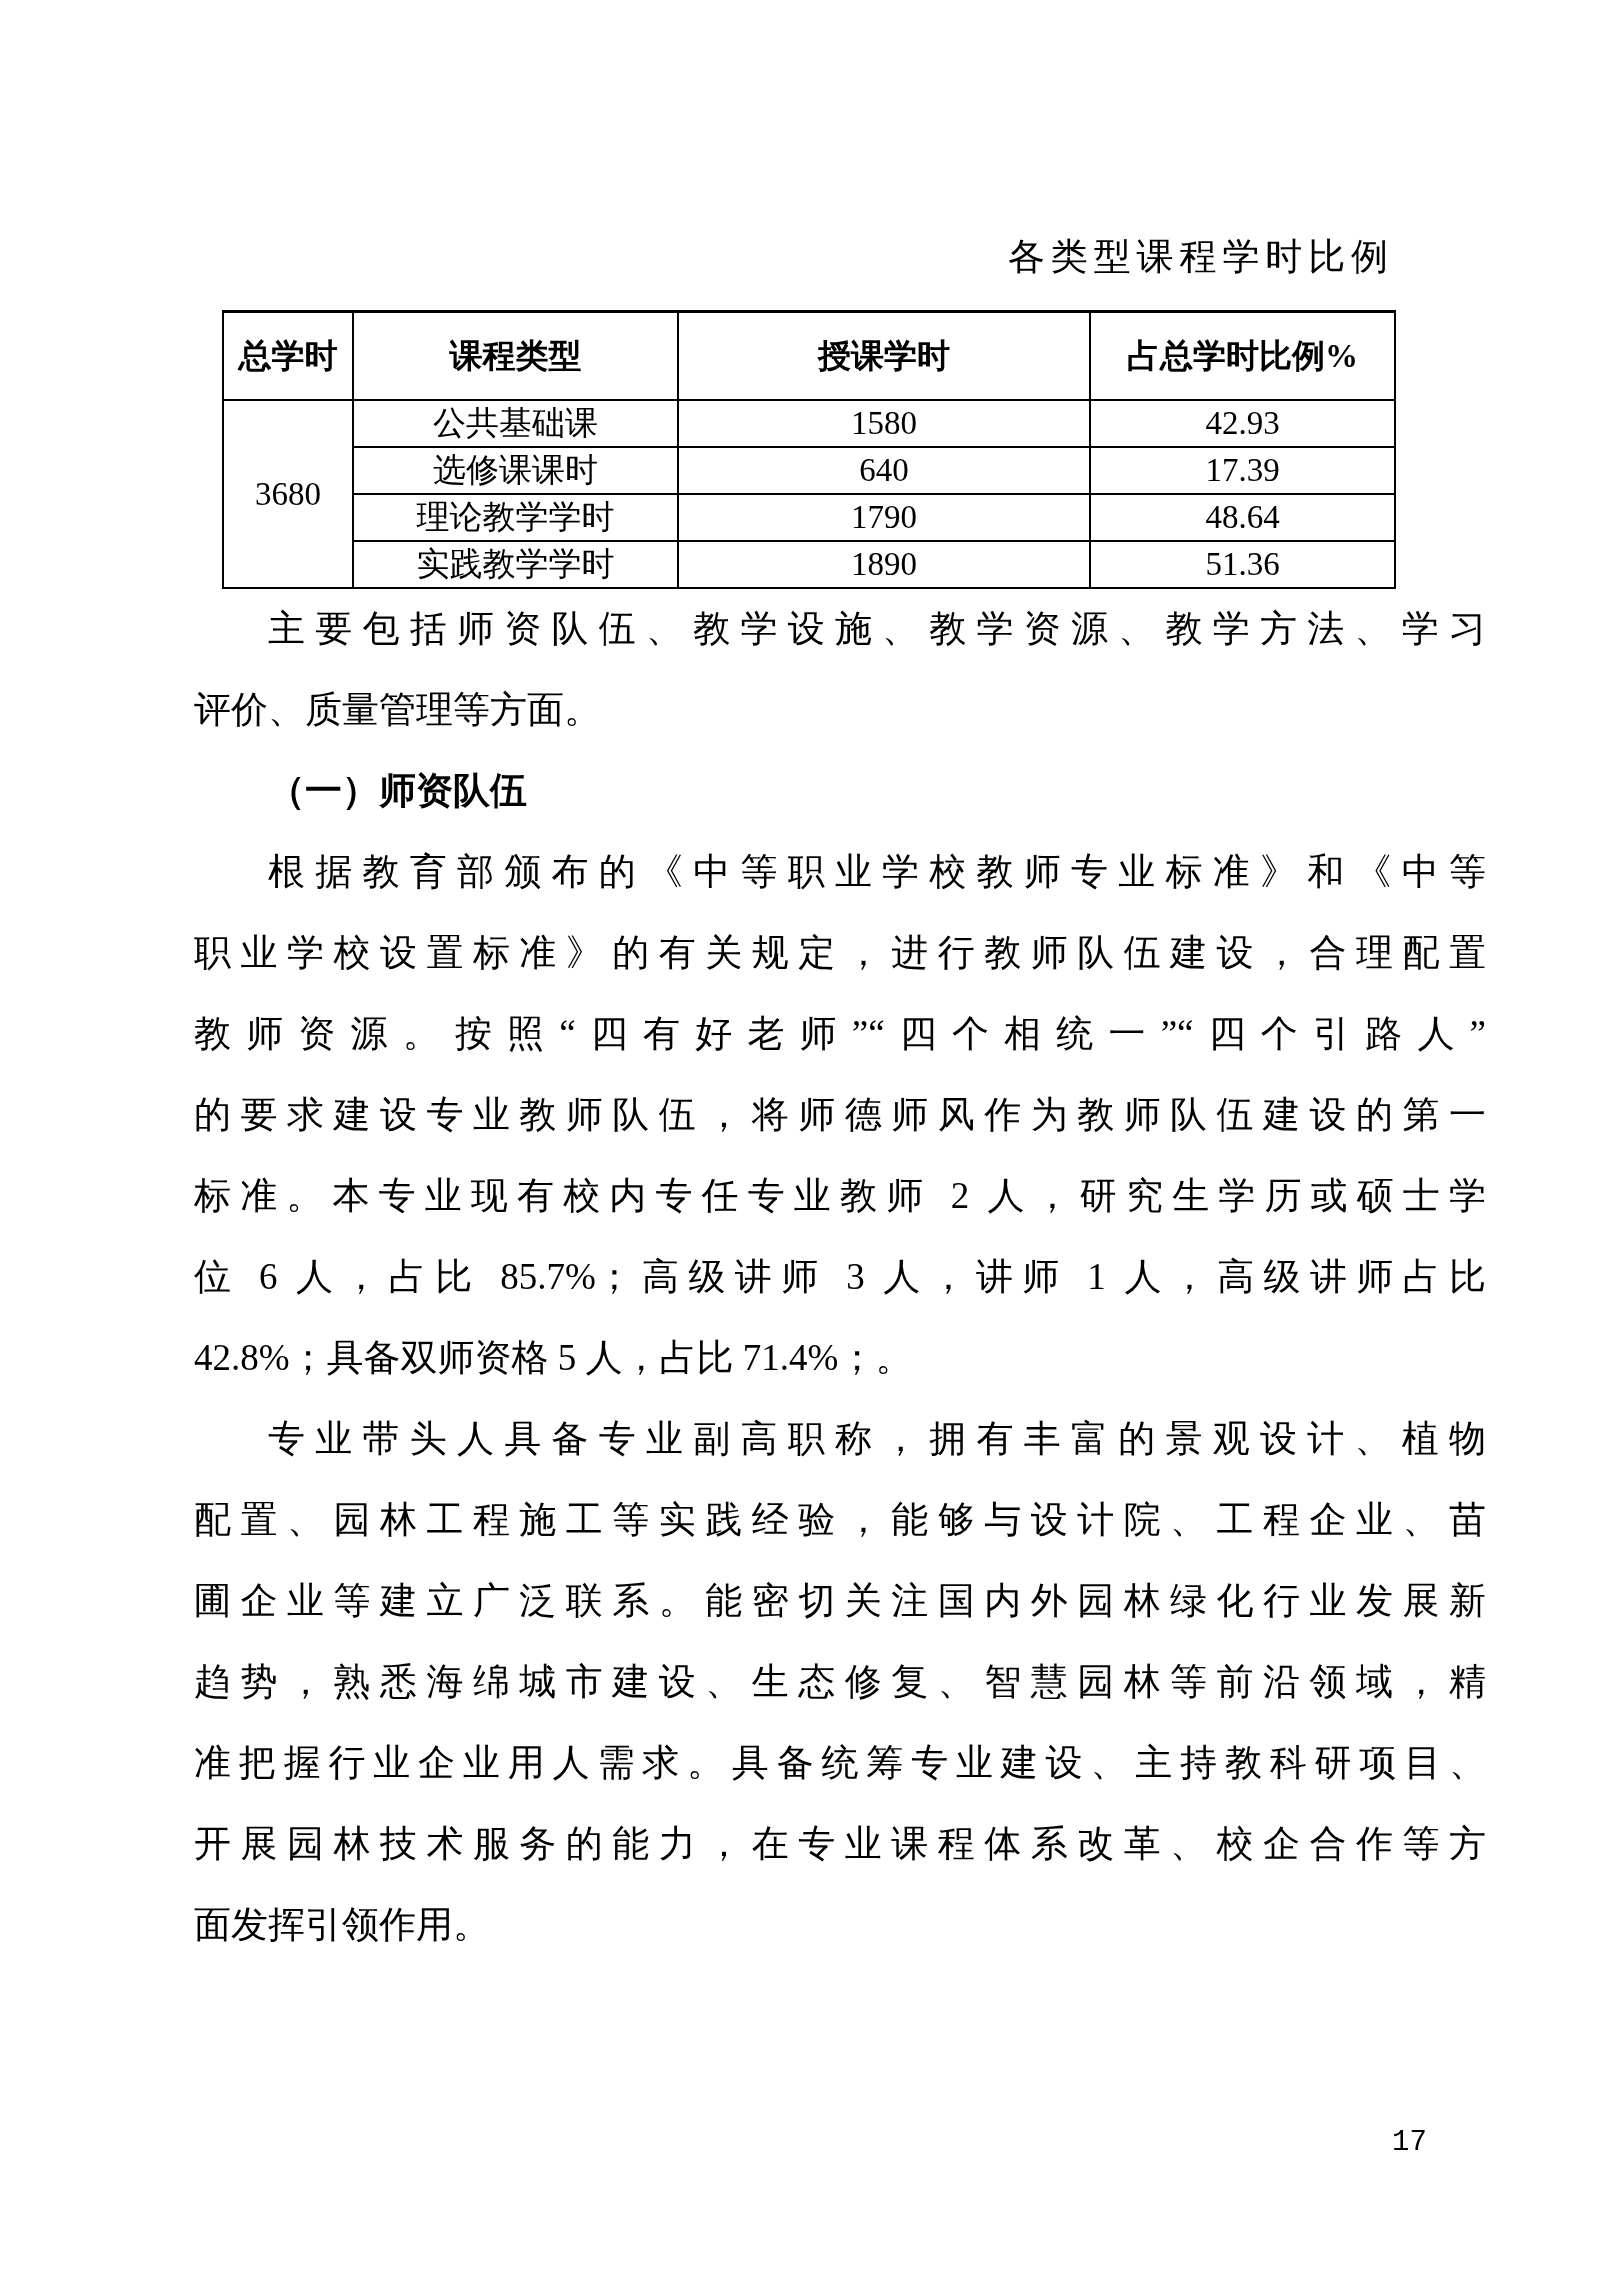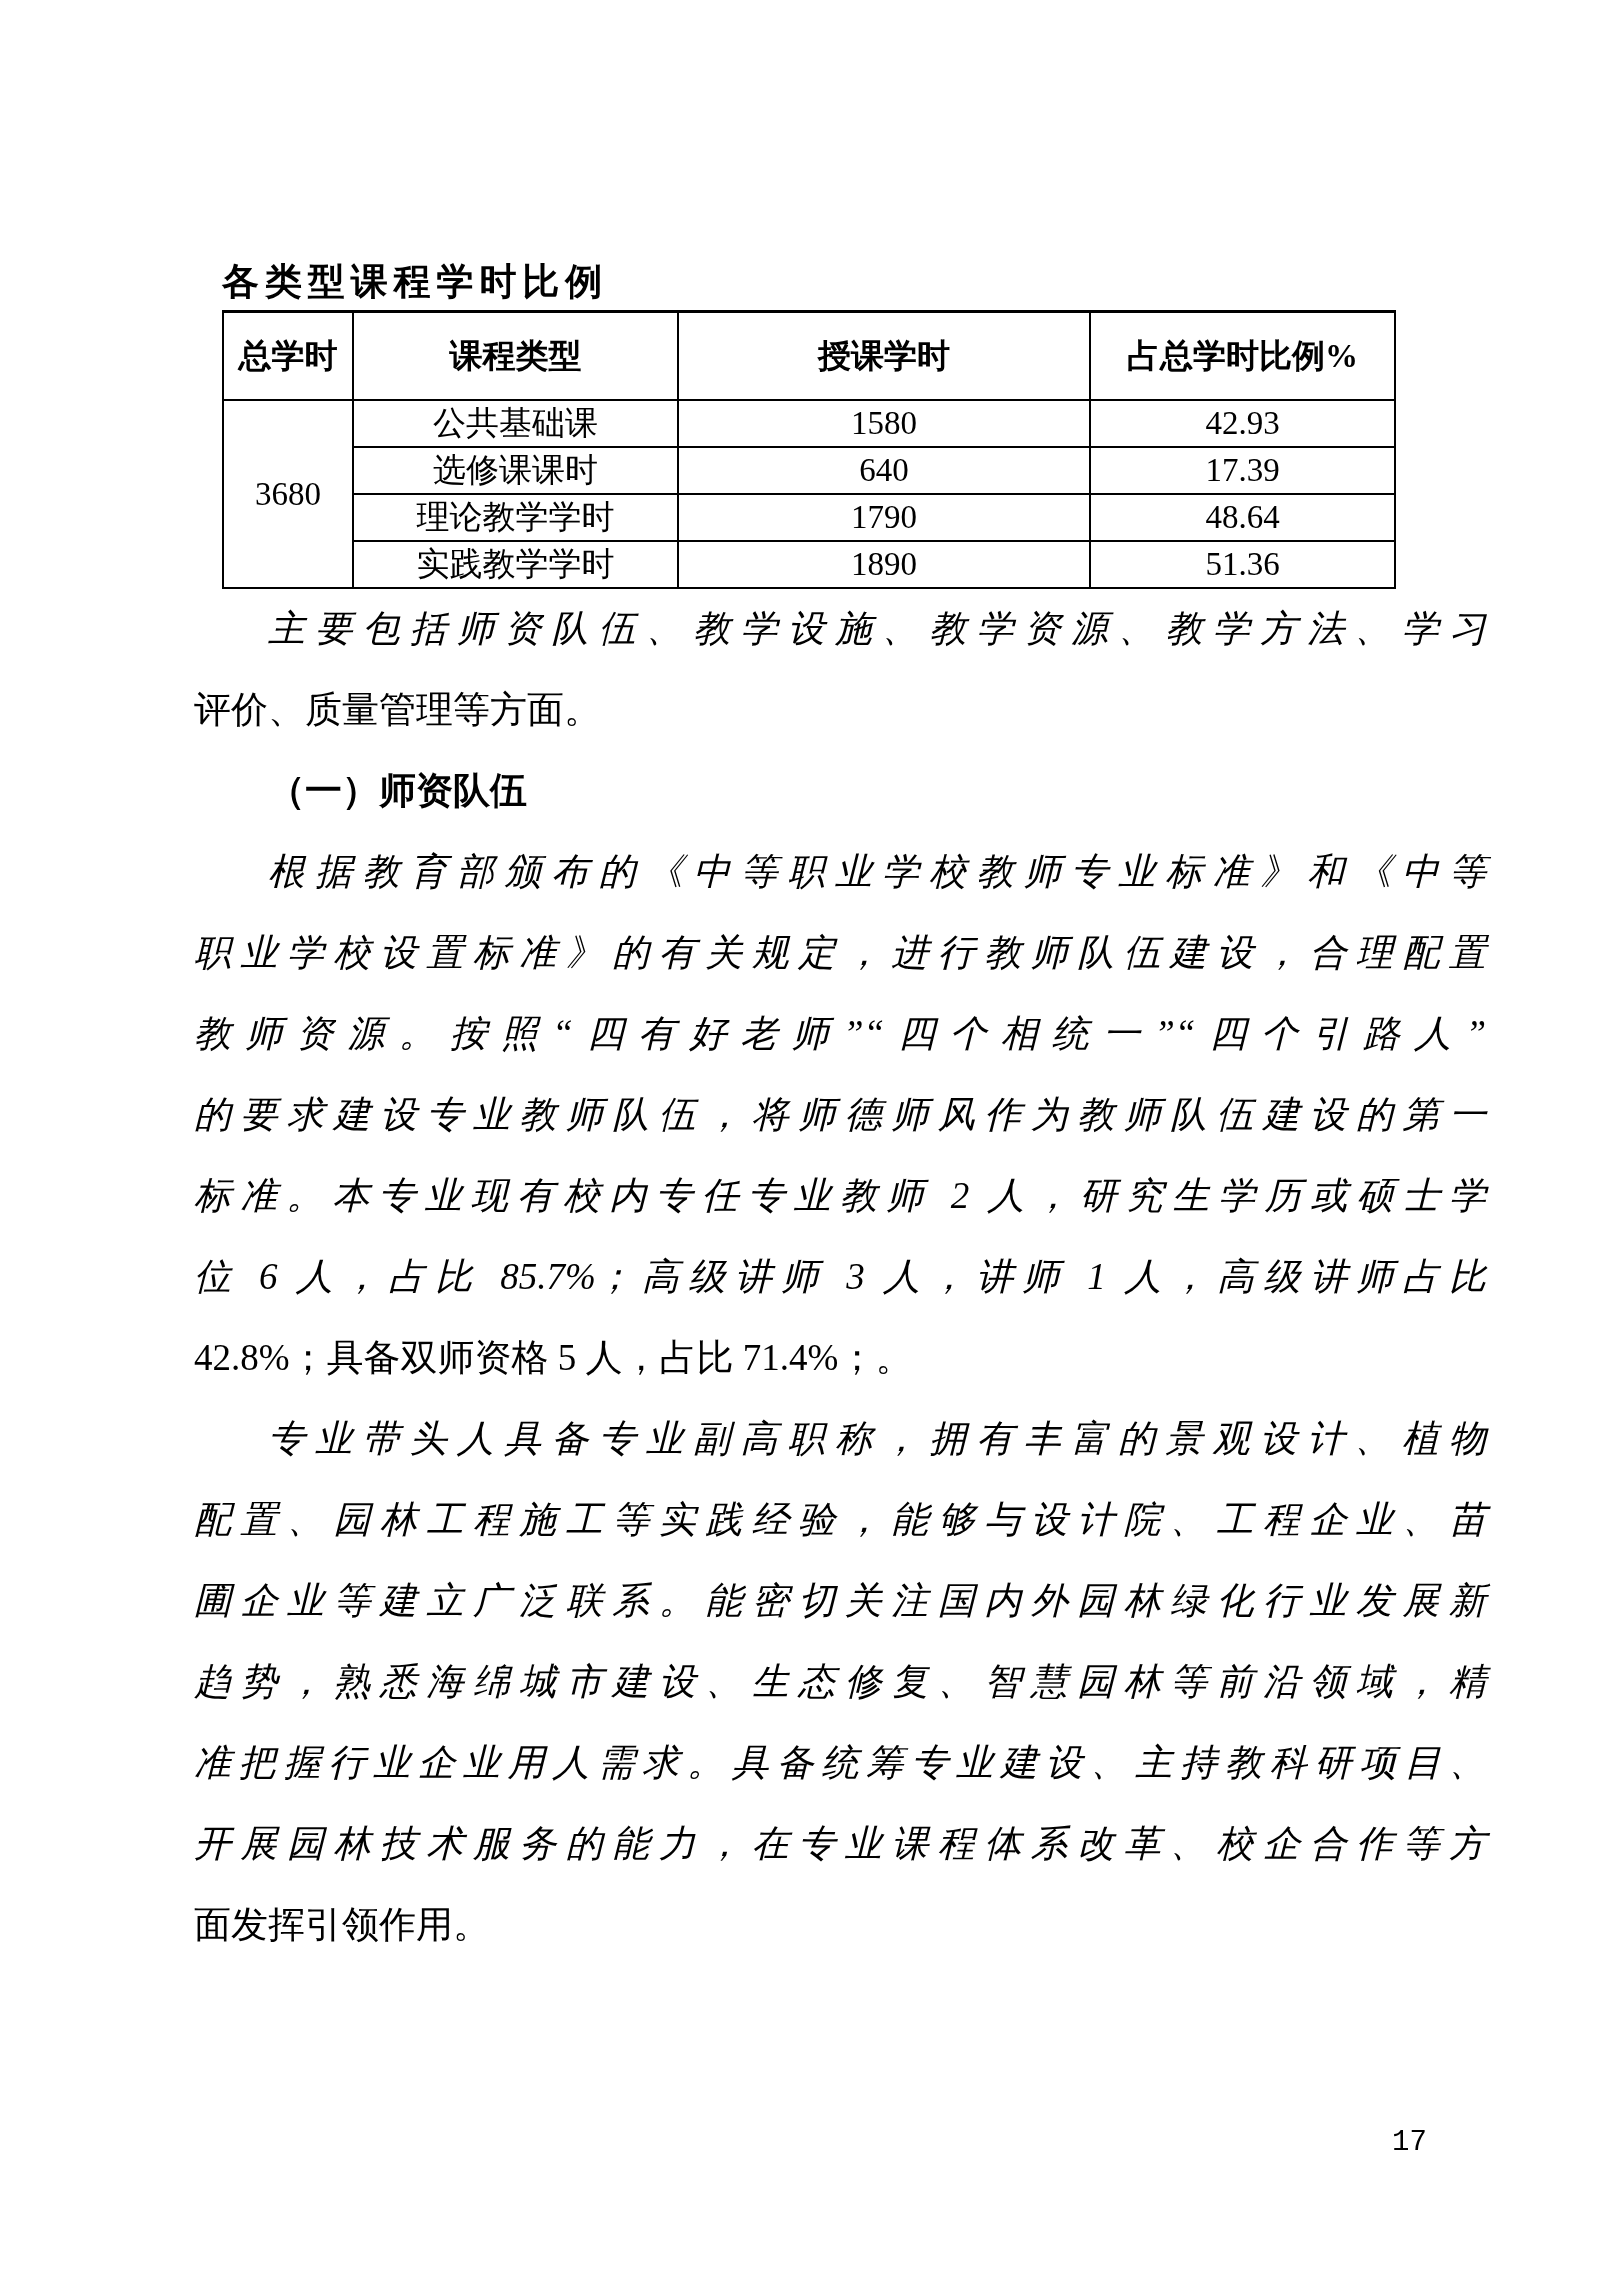--- a/index.html
+++ b/index.html
@@ -8,27 +8,26 @@
     width: 1620px;
     height: 2292px;
     background: #ffffff;
     font-family: "Liberation Serif", "DejaVu Serif", serif;
     color: #000000;
     overflow: hidden;
   }
   .table-title {
     position: absolute;
     left: 222px;
-    top: 257px;
+    top: 232px;
     width: 1172px;
-    text-align: left;
+    text-align: right;
     font-size: 37px;
     letter-spacing: 5.9px;
     white-space: nowrap;
-    font-weight: bold;
   }
   table.hours {
     position: absolute;
     left: 222px;
     top: 310px;
     width: 1172px;
     border-collapse: collapse;
     table-layout: fixed;
   }
   table.hours th, table.hours td {
@@ -53,21 +52,21 @@
     top: 588px;
     width: 1292px;
   }
   .line {
     height: 81px;
     line-height: 81px;
     font-size: 37px;
     text-align: left;
     white-space: normal;
   }
-  .line.j { text-align: justify; text-align-last: justify; font-style: italic; }
+  .line.j { text-align: justify; text-align-last: justify; }
   .line.indent { text-indent: 74px; }
   .line.bold { font-weight: bold; }
   .line.h { font-size: 39px; }
   .page-number {
     position: absolute;
     left: 1380px;
     top: 2125px;
     width: 59px;
     text-align: center;
     font-size: 29px;

